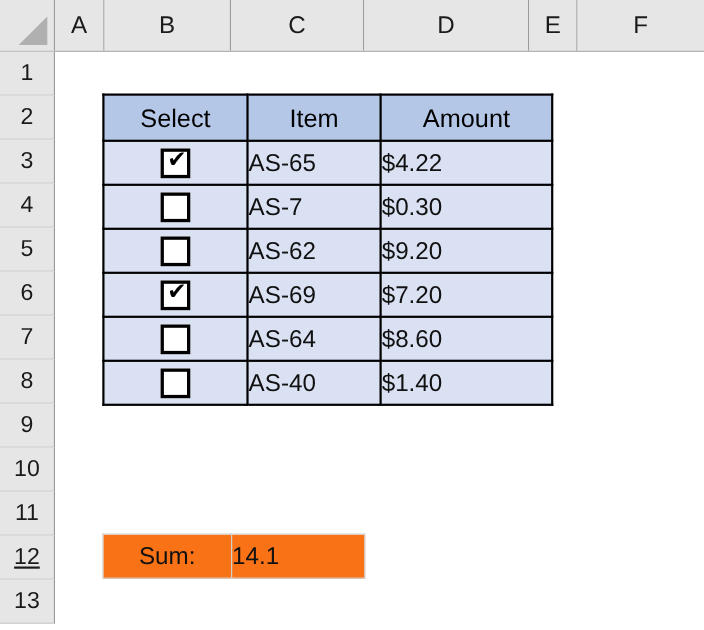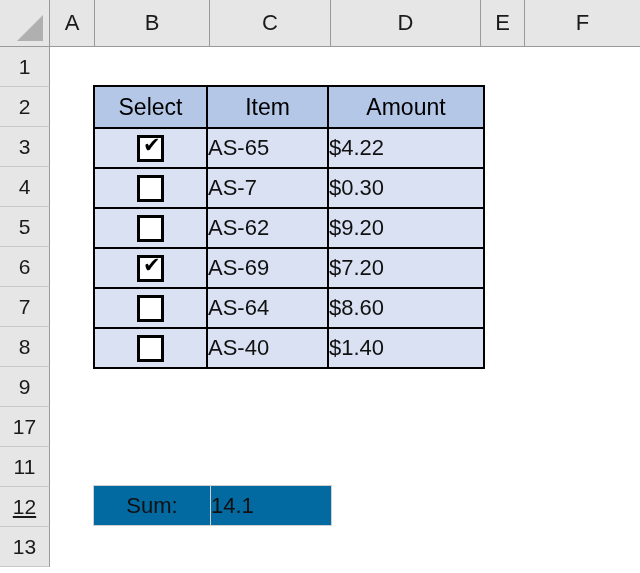--- a/index.html
+++ b/index.html
@@ -49,21 +49,21 @@
   
   .main-table{
     position:absolute;left:93px;top:85px;
     border-collapse:collapse;table-layout:fixed;
   }
   .main-table td,.main-table th{
     border:2px solid #000000;
     box-sizing:border-box;padding:0;
     font-weight:400;
   }
-  .col-select{width:113px;}
+  .col-select{width:131px;}
   .col-item{width:121px;}
   .col-amount{width:156px;}
 
   .hdr-cell{
     height:42px;background:#b4c7e7;color:#000000;
     font-size:23px;font-weight:bold;text-align:center;vertical-align:middle;
   }
   .data-cell{
     height:40px;background:#d9e1f2;color:#111111;
     font-size:22px;vertical-align:middle;
@@ -83,21 +83,21 @@
     font-family:"DejaVu Sans", sans-serif;
   }
 
   
   .sum-table{
     position:absolute;left:93px;top:485px;
     border-collapse:collapse;table-layout:fixed;
   }
   .sum-table td{
     border:1px solid #d0d0d0;box-sizing:border-box;padding:0;
-    height:40px;background:#0369a1;color:#111111;
+    height:40px;background:#f97316;color:#111111;
     font-size:22px;vertical-align:middle;
   }
   .sum-label{width:117px;text-align:center;}
   .sum-value{width:121px;padding-left:26px;}
 </style>
 </head>
 <body>
 
 <div class="sheet">
 
@@ -148,21 +148,21 @@
   <div class="rowhead" style="top:287px;">
       <span>7</span>
     </div>
   <div class="rowhead" style="top:327px;">
       <span>8</span>
     </div>
   <div class="rowhead" style="top:367px;">
       <span>9</span>
     </div>
   <div class="rowhead" style="top:407px;">
-      <span>17</span>
+      <span>10</span>
     </div>
   <div class="rowhead" style="top:447px;">
       <span>11</span>
     </div>
   <div class="rowhead" style="top:487px;text-decoration:underline;">
       <span>12</span>
     </div>
   <div class="rowhead" style="top:527px;">
       <span>13</span>
     </div>

